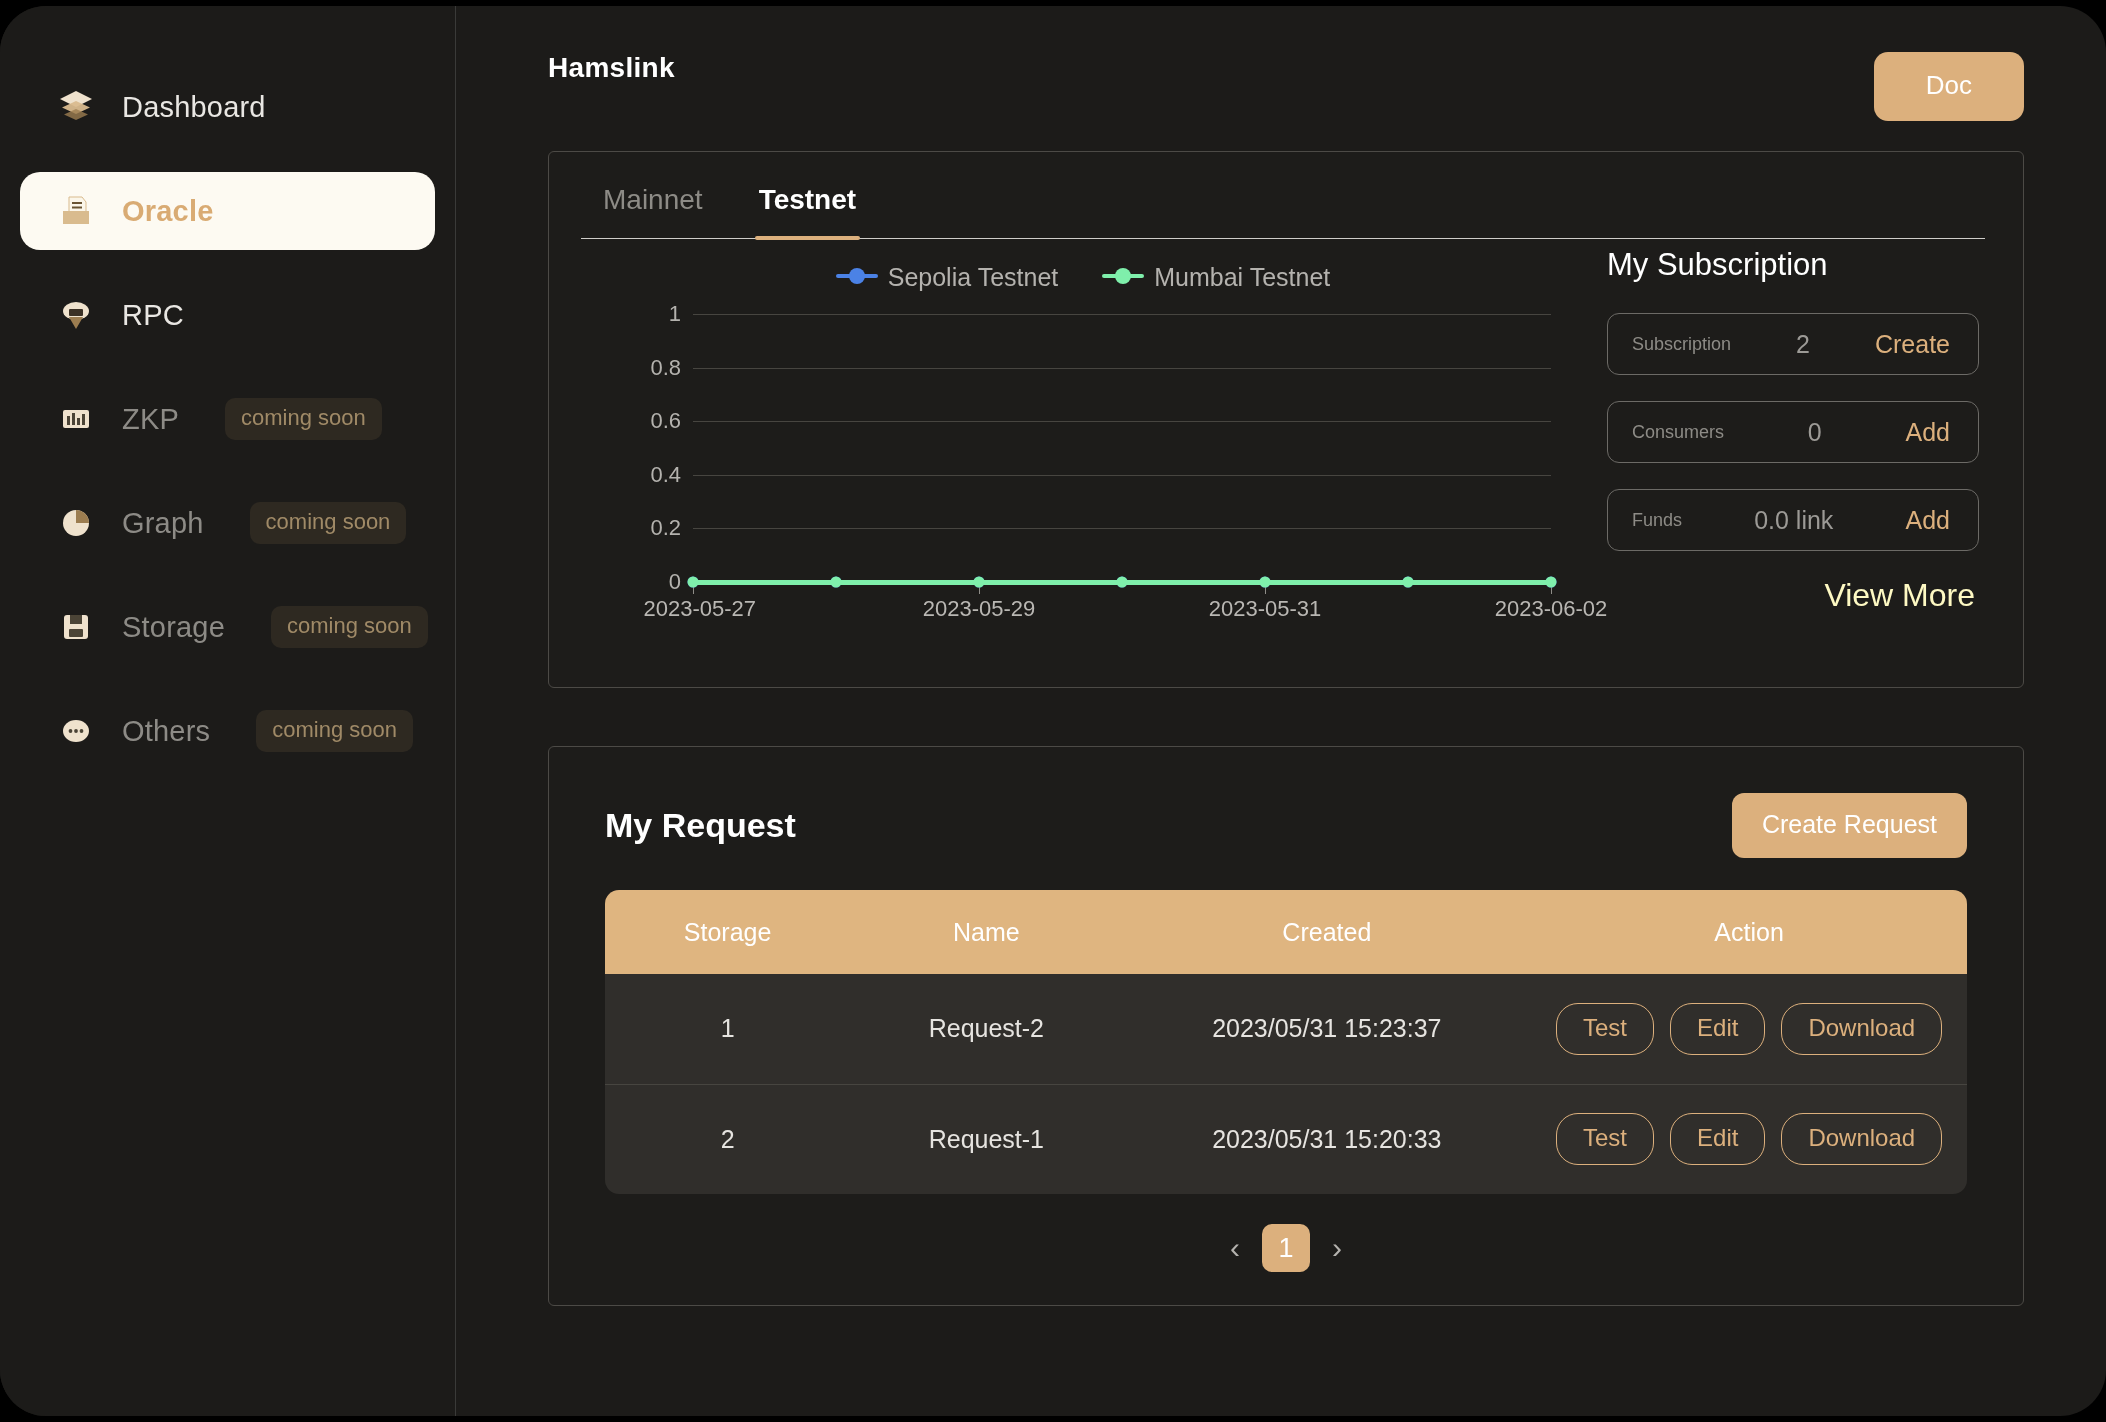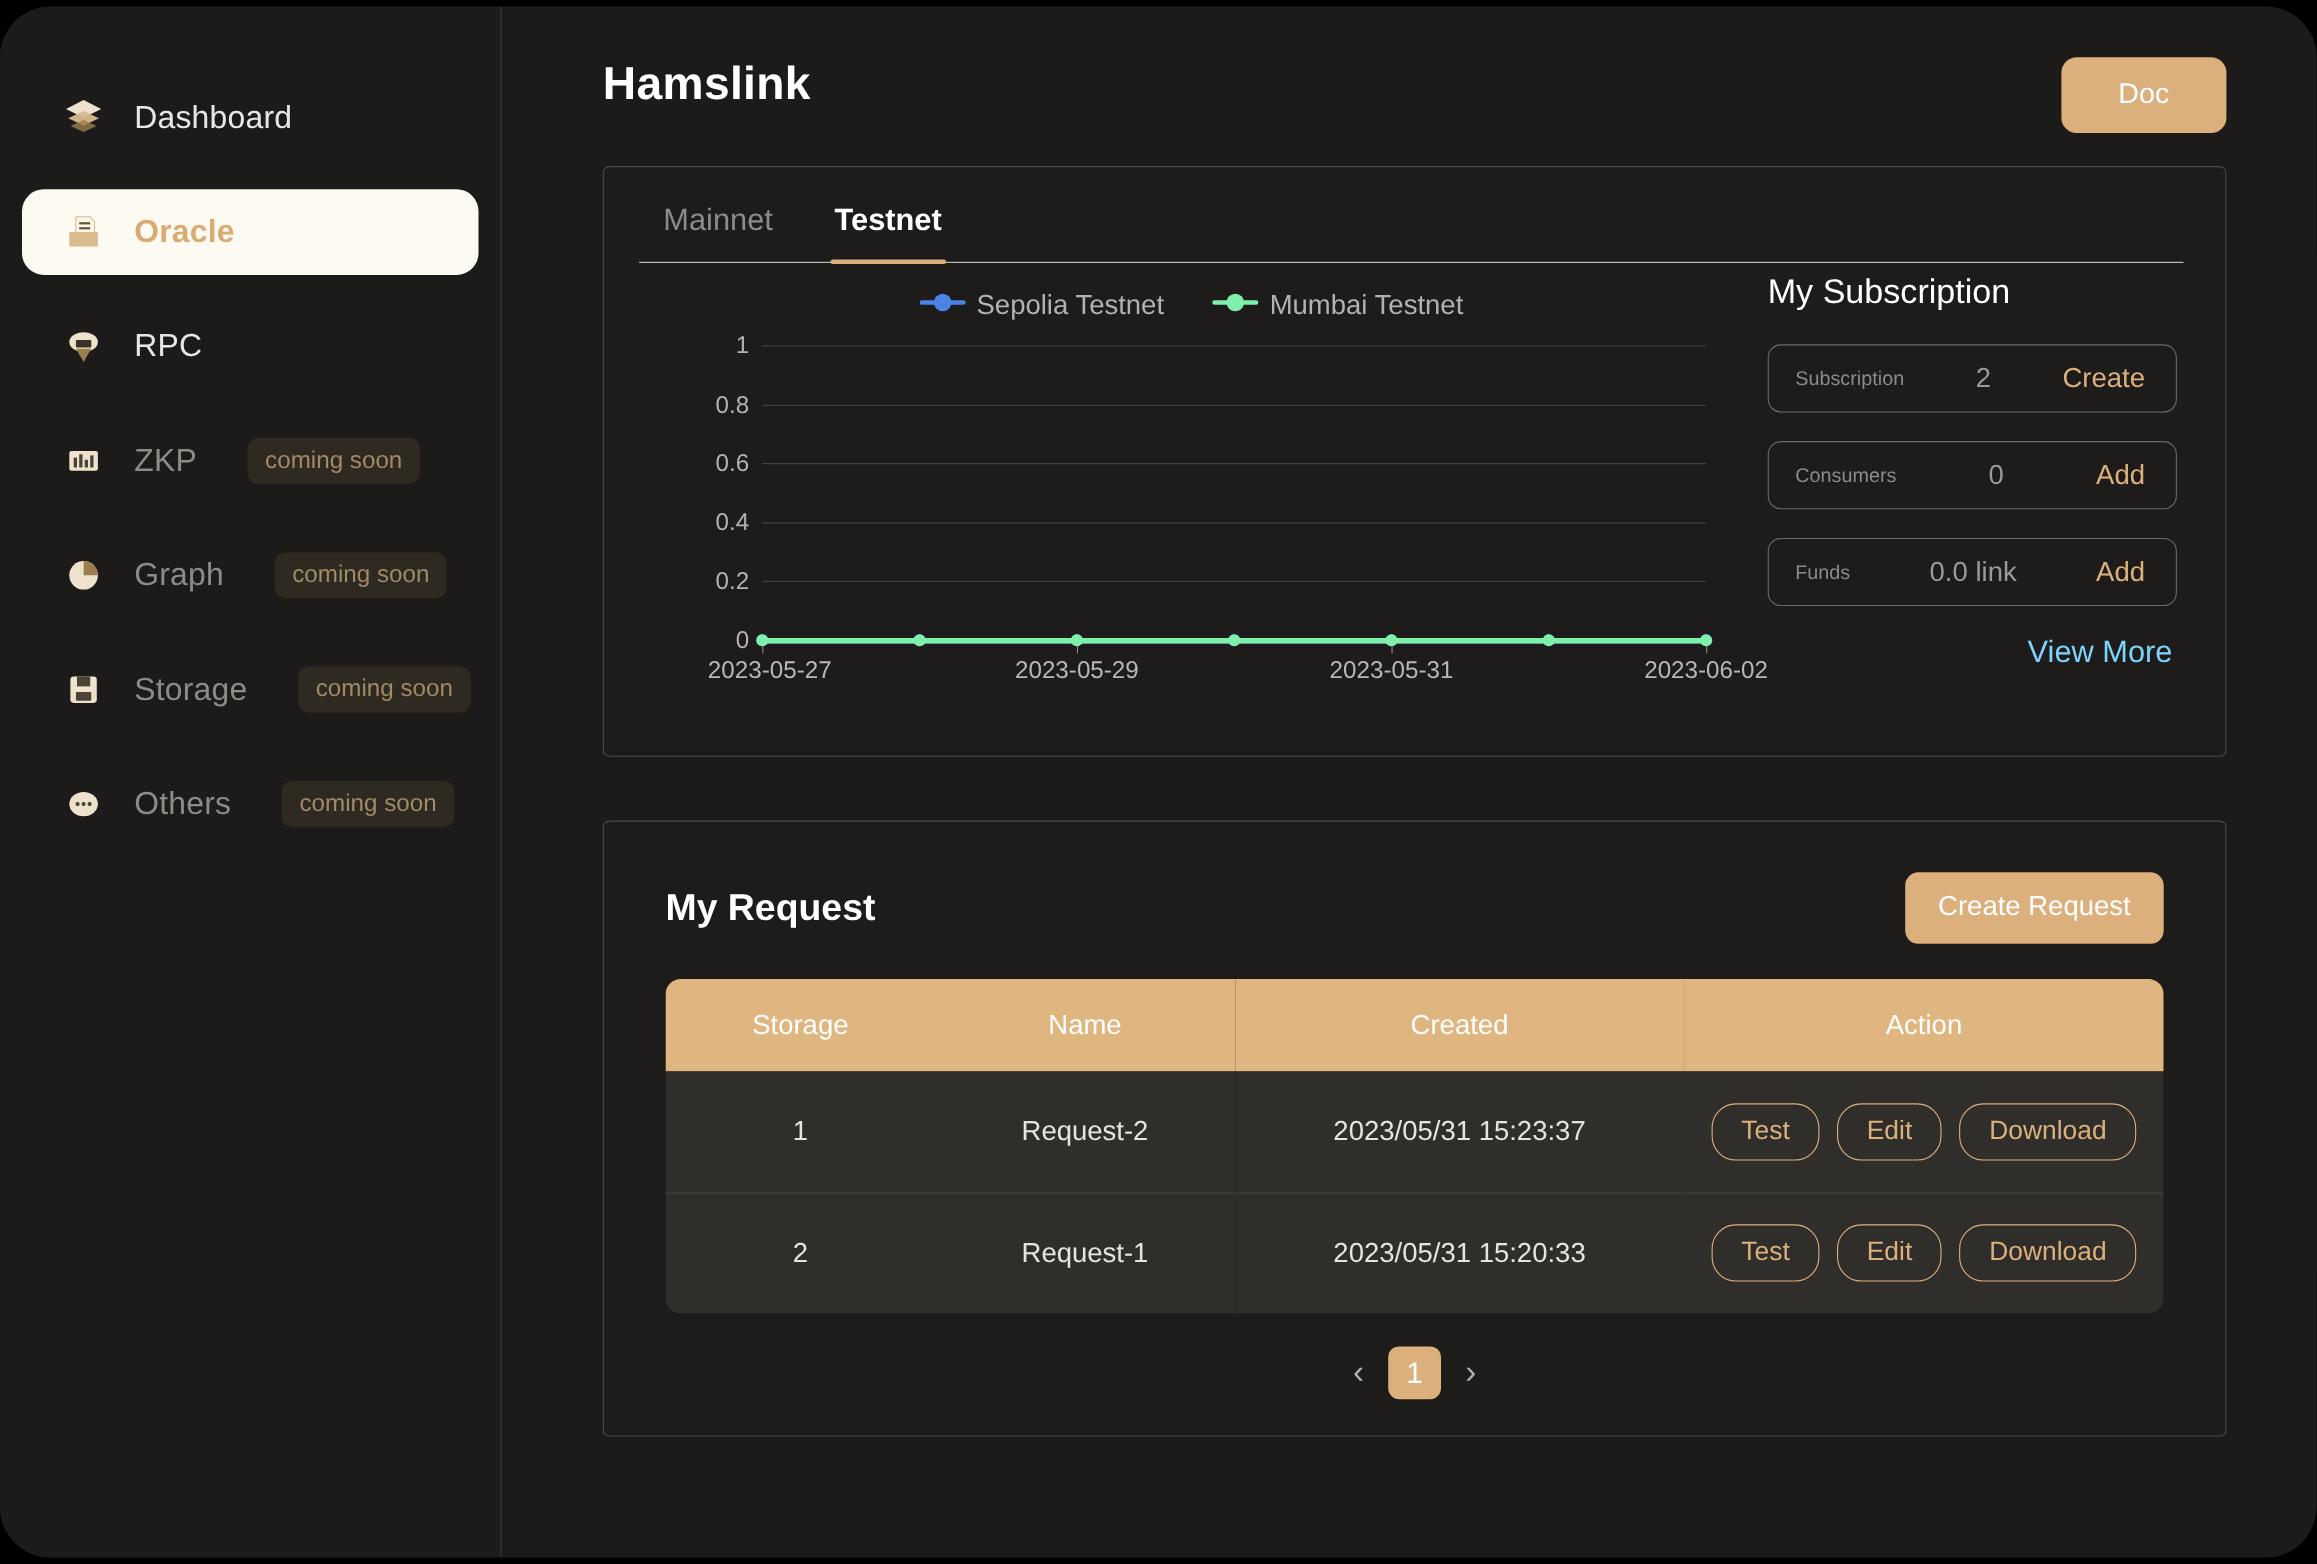--- a/index.html
+++ b/index.html
@@ -78,21 +78,21 @@
     position: relative;
     padding: 46px 82px 0 92px;
   }
 
   .top-row {
     display: flex;
     align-items: flex-start;
     justify-content: space-between;
   }
   #page-title {
-    font-size: 42px;
+    font-size: 28px;
     font-weight: bold;
     color: #ffffff;
     letter-spacing: .3px;
   }
   #doc-button {
     background: #dcb07d;
     color: #ffffff;
     font-size: 26px;
     border: none;
     border-radius: 14px;
@@ -238,22 +238,22 @@
     color: #9c9a96;
   }
   .sub-action {
     font-size: 25px;
     color: #dcb07d;
     cursor: pointer;
     white-space: nowrap;
   }
   #view-more {
     text-align: right;
-    font-size: 28px;
-    color: #7dd3fc;
+    font-size: 32px;
+    color: #fef9c3;
     margin-top: 10px;
     cursor: pointer;
     padding-right: 4px;
   }
 
   
   #request-card {
     margin-top: 58px;
     height: 560px;
     padding: 46px 56px 0 56px;

